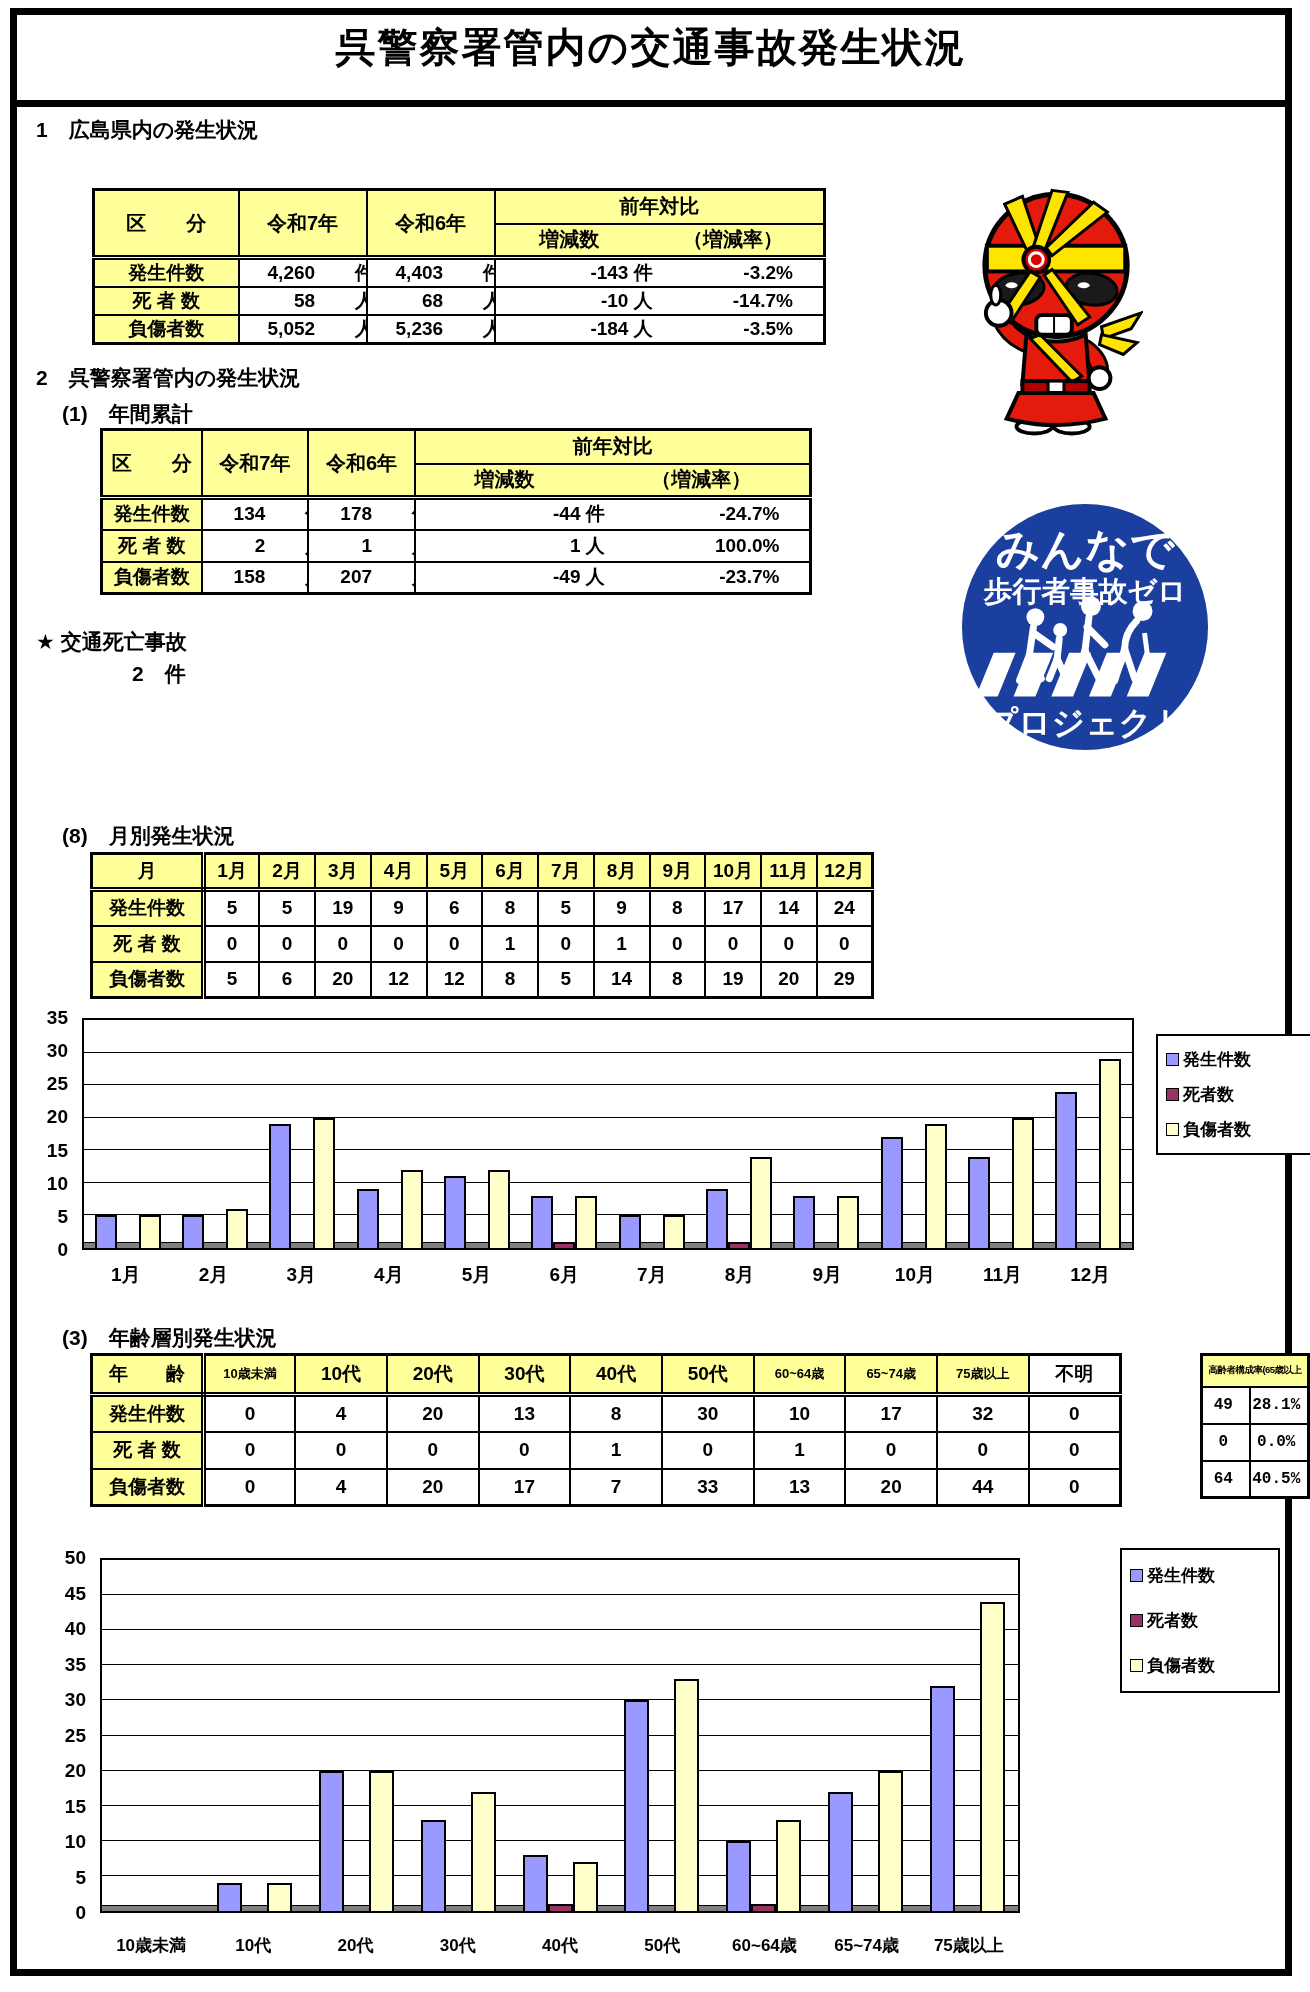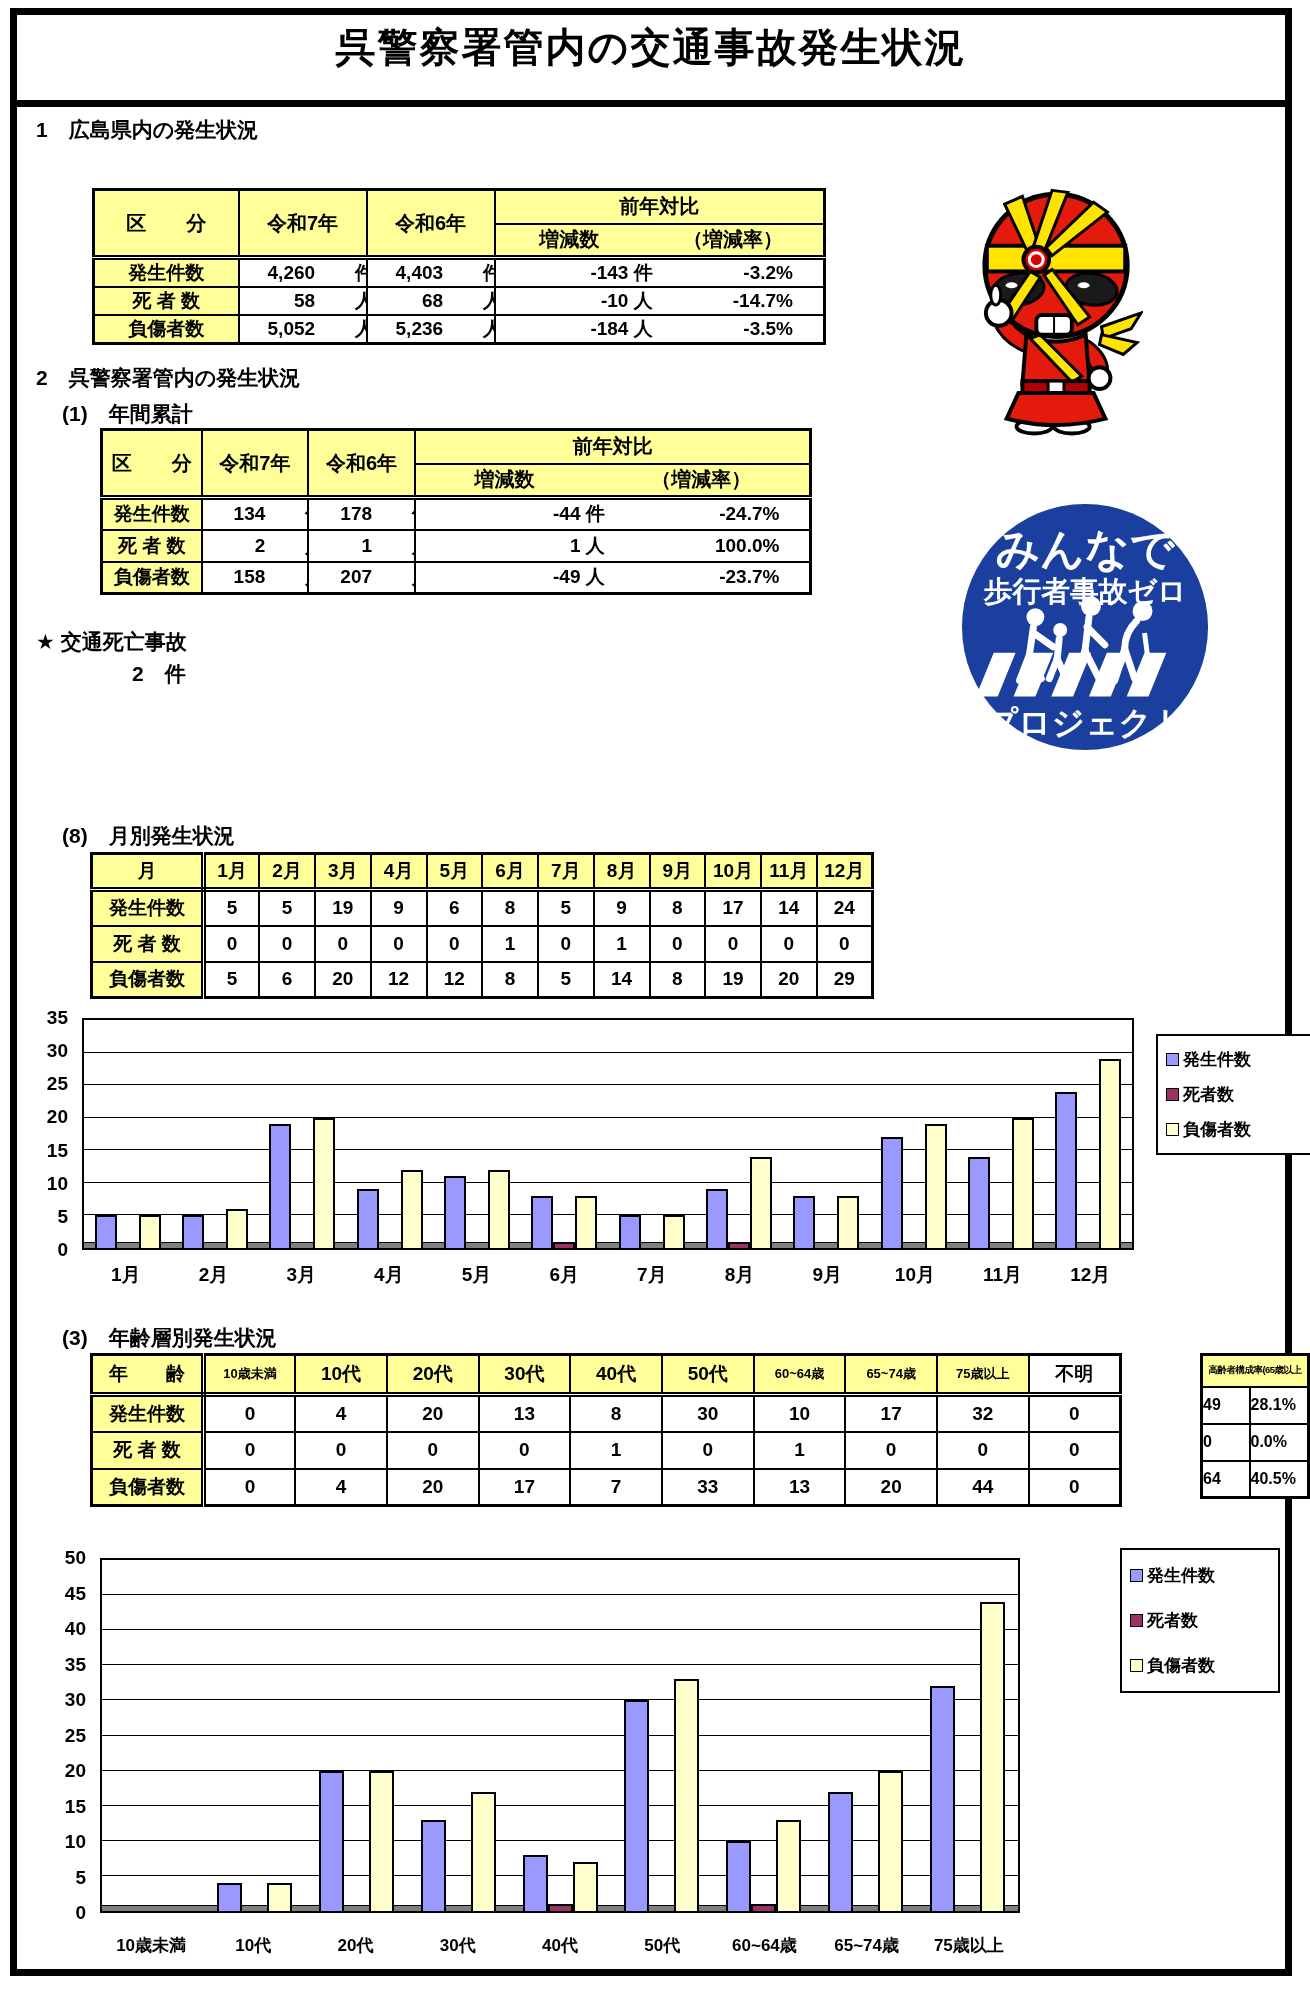--- a/index.html
+++ b/index.html
@@ -51,21 +51,21 @@
   #tab-month{left:90px;top:852px;width:784px;}
   #tab-month th{height:36px;font-size:19px;}
   #tab-month td{height:36px;font-size:19px;}
   #tab-age{left:90px;top:1353px;width:1032px;}
   #tab-age th{height:40px;font-size:19px;}
   #tab-age th.small{font-size:13px;}
   #tab-age th.plain{background:#fff;}
   #tab-age td{height:37px;}
   #tab-elder{left:1200px;top:1353px;width:107px;border:3px solid #000;}
   #tab-elder th{height:32px;font-size:9.5px;letter-spacing:-0.5px;}
-  #tab-elder td{height:37px;font-size:16px;text-align:left;padding-right:5px;}
+  #tab-elder td{height:37px;font-size:16px;text-align:center;padding-right:5px;font-family:Liberation Mono, monospace;}
 
   .chart-block{position:absolute;}
   .chart-block .plot{position:absolute;border:2px solid #000;background:#fff;box-sizing:border-box;}
   .grid{position:absolute;left:0;right:0;height:0;border-top:1px solid #000;}
   .baseline{position:absolute;left:0;right:0;bottom:0;height:5px;background:#808080;border-top:1px solid #000;z-index:1;}
   .groups{position:absolute;left:0;right:0;top:0;bottom:0;display:flex;}
   .group{flex:1;display:flex;align-items:flex-end;justify-content:center;}
   .bar{box-sizing:border-box;border:2px solid #000;border-bottom:none;z-index:2;}
   .bar.zero{border:none;height:0!important;}
   .ycol{position:absolute;}

